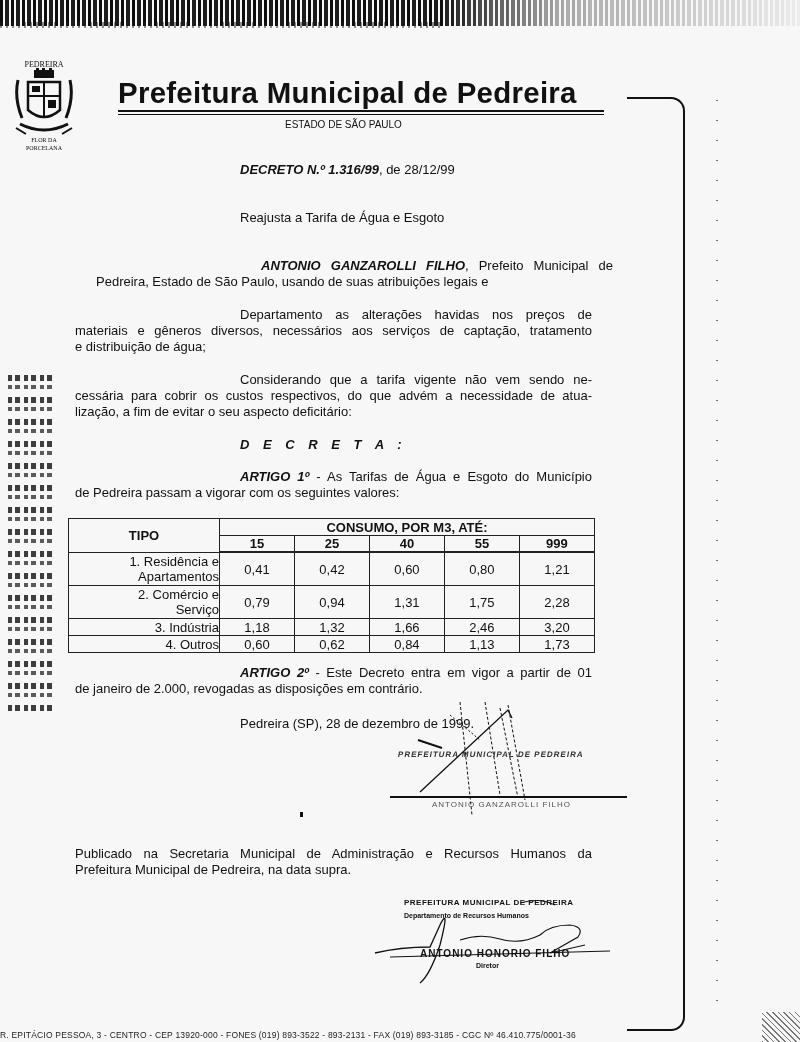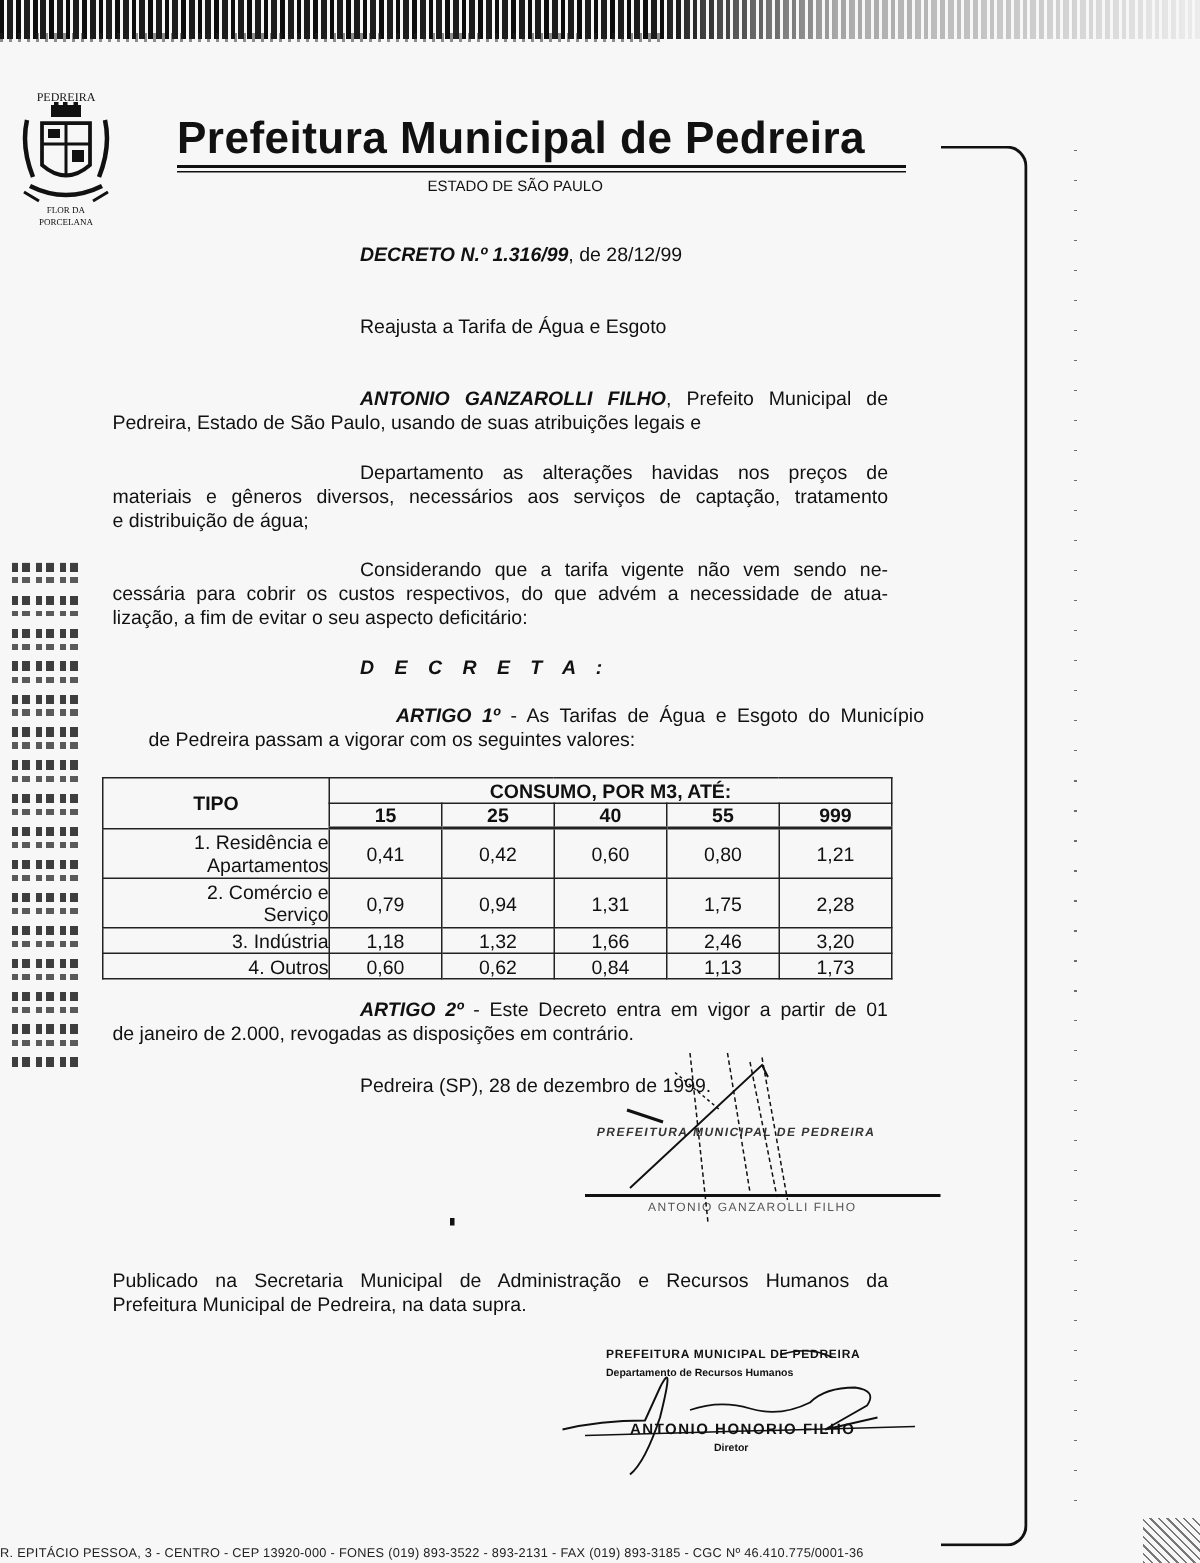--- a/index.html
+++ b/index.html
@@ -45,25 +45,25 @@
 
   .txt { font-size: 13px; line-height: 16px; }
   .just { text-align: justify; text-align-last: justify; }
   .bi { font-weight: bold; font-style: italic; }
 
   .decree-title { left: 240px; top: 162px; }
   .summary { left: 240px; top: 210px; }
 
   .para { left: 75px; width: 517px; }
   .indent { padding-left: 165px; }
-  .p1 { top: 258px; }
+  .p1 { top: 258px; margin-left: 21px; }
   .p2 { top: 307px; }
   .p3 { top: 372px; }
   .decreta { left: 240px; top: 437px; letter-spacing: 5px; }
-  .p4 { top: 469px; margin-left: 24px; }
+  .p4 { top: 469px; }
 
   
   .tariff-table {
     left: 68px; top: 518px; width: 527px;
     border-collapse: collapse; font-size: 13px;
   }
   .tariff-table td, .tariff-table th {
     border: 1px solid #222; padding: 0; text-align: center; font-weight: normal;
   }
   .tariff-table th { font-weight: bold; }

